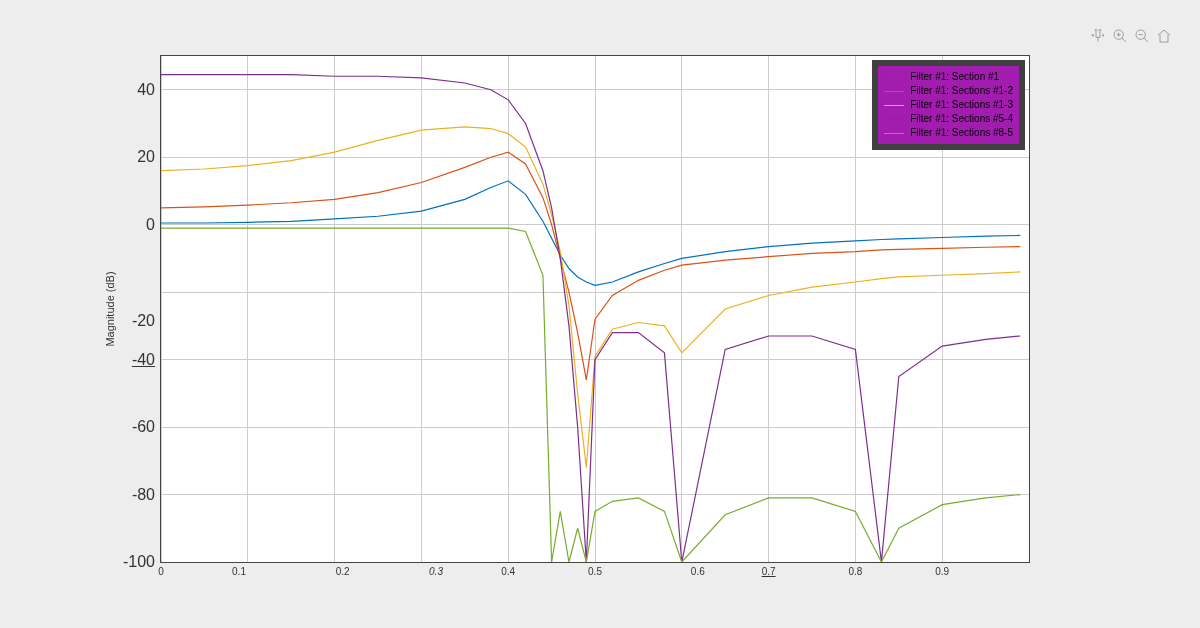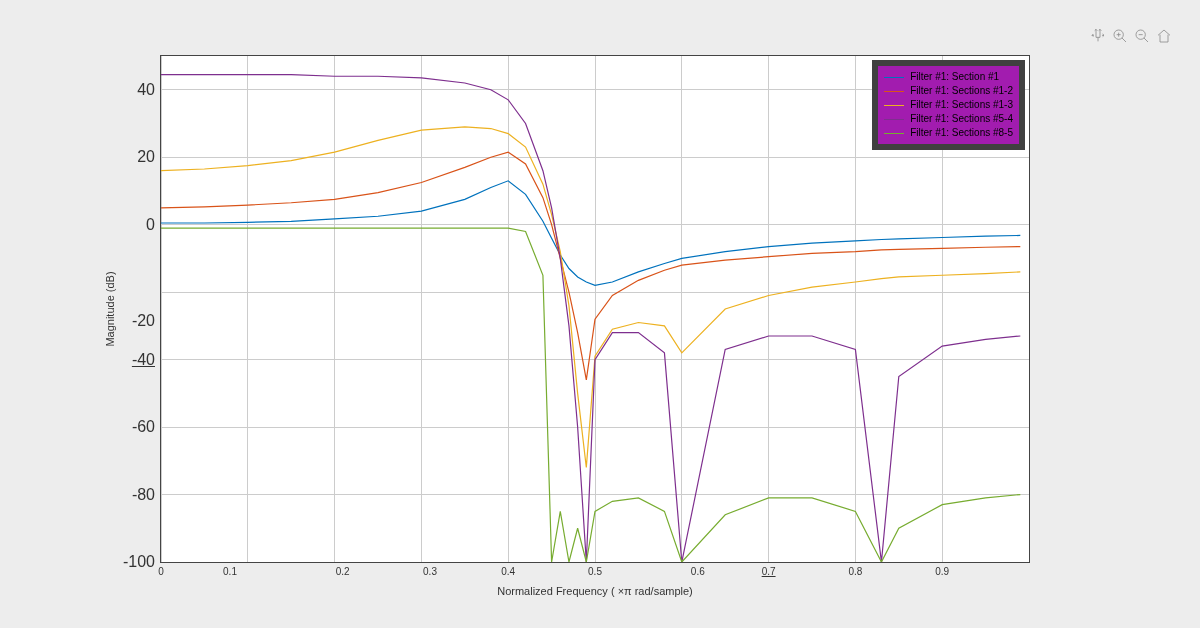--- a/index.html
+++ b/index.html
@@ -188,23 +188,23 @@
       <g id="series" clip-path="url(#cp)">
           <path d="M0 166.97999999999996 L43.400000000000006 166.97999999999996 L86.80000000000001 166.30533333333335 L130.2 165.29333333333335 L173.60000000000002 162.93199999999996 L217 160.23333333333335 L260.4 155.17333333333335 L303.79999999999995 143.36666666666667 L329.84000000000003 131.56 L347.20000000000005 124.81333333333333 L364.56 138.30666666666667 L381.92 165.29333333333335 L390.6 182.15999999999997 L399.28000000000003 199.02666666666664 L407.96 212.52000000000004 L416.64 220.95333333333332 L425.32 226.01333333333332 L434 229.38666666666666 L451.36 226.01333333333332 L477.40000000000003 215.89333333333332 L503.43999999999994 207.46000000000004 L520.8 202.40000000000003 L564.2 195.65333333333336 L607.5999999999999 190.59333333333336 L651 187.21999999999997 L694.4000000000001 184.85866666666664 L720.4399999999999 183.50933333333336 L737.8 182.8346666666667 L781.2 181.48533333333336 L824.5999999999999 180.13599999999997 L859.3199999999999 179.46133333333336 " class="series" stroke="#0072BD"></path>
           <path d="M0 151.8 L43.400000000000006 150.788 L86.80000000000001 149.10133333333334 L130.2 146.74 L173.60000000000002 143.36666666666667 L217 136.62 L260.4 126.5 L303.79999999999995 111.32 L329.84000000000003 101.19999999999999 L347.20000000000005 96.13999999999999 L364.56 107.94666666666672 L381.92 141.68 L390.6 168.66666666666669 L399.28000000000003 202.40000000000003 L407.96 236.13333333333333 L416.64 276.61333333333334 L425.32 323.84000000000003 L434 263.12 L451.36 239.50666666666672 L477.40000000000003 224.32666666666665 L503.43999999999994 214.20666666666665 L520.8 209.14666666666665 L564.2 204.08666666666664 L607.5999999999999 200.7133333333333 L651 197.34000000000003 L694.4000000000001 195.65333333333336 L720.4399999999999 193.96666666666664 L737.8 193.29200000000003 L781.2 192.28000000000003 L824.5999999999999 191.26800000000003 L859.3199999999999 190.59333333333336 " class="series" stroke="#D95319"></path>
           <path d="M0 114.69333333333333 L43.400000000000006 113.00666666666672 L86.80000000000001 109.63333333333333 L130.2 104.57333333333332 L173.60000000000002 96.13999999999999 L217 84.33333333333331 L260.4 74.21333333333331 L303.79999999999995 70.84000000000003 L329.84000000000003 72.52666666666664 L347.20000000000005 77.58666666666664 L364.56 91.08000000000004 L381.92 128.18666666666667 L390.6 158.54666666666668 L399.28000000000003 195.65333333333336 L407.96 249.62666666666667 L416.64 337.33333333333337 L425.32 411.5466666666667 L434 300.2266666666667 L451.36 273.24 L477.40000000000003 266.49333333333334 L503.43999999999994 269.8666666666667 L520.8 296.85333333333335 L564.2 253 L607.5999999999999 239.50666666666672 L651 231.07333333333332 L694.4000000000001 226.01333333333332 L720.4399999999999 222.64 L737.8 220.95333333333332 L781.2 219.26666666666665 L824.5999999999999 217.58000000000004 L859.3199999999999 215.89333333333332 " class="series" stroke="#EDB120"></path>
           <path d="M0 18.553333333333285 L43.400000000000006 18.553333333333285 L86.80000000000001 18.553333333333285 L130.2 18.553333333333285 L173.60000000000002 20.24000000000001 L217 20.24000000000001 L260.4 21.926666666666677 L303.79999999999995 26.98666666666668 L329.84000000000003 33.73333333333335 L347.20000000000005 43.85333333333335 L364.56 67.46666666666664 L381.92 114.69333333333333 L390.6 151.8 L399.28000000000003 202.40000000000003 L407.96 269.8666666666667 L416.64 371.06666666666666 L425.32 506 L434 303.6 L451.36 276.61333333333334 L477.40000000000003 276.61333333333334 L503.43999999999994 296.85333333333335 L520.8 506 L564.2 293.48 L607.5999999999999 279.9866666666667 L651 279.9866666666667 L694.4000000000001 293.48 L720.4399999999999 506 L737.8 320.4666666666667 L781.2 290.1066666666667 L824.5999999999999 283.36 L859.3199999999999 279.9866666666667 " class="series" stroke="#7E2F8E"></path>
           <path d="M0 172.03999999999996 L43.400000000000006 172.03999999999996 L86.80000000000001 172.03999999999996 L130.2 172.03999999999996 L173.60000000000002 172.03999999999996 L217 172.03999999999996 L260.4 172.03999999999996 L303.79999999999995 172.03999999999996 L329.84000000000003 172.03999999999996 L347.20000000000005 172.03999999999996 L364.56 175.41333333333336 L381.92 219.26666666666665 L390.6 506 L399.28000000000003 455.4 L407.96 506 L416.64 472.26666666666665 L425.32 506 L434 455.4 L451.36 445.28 L477.40000000000003 441.90666666666664 L503.43999999999994 455.4 L520.8 506 L564.2 458.7733333333333 L607.5999999999999 441.90666666666664 L651 441.90666666666664 L694.4000000000001 455.4 L720.4399999999999 506 L737.8 472.26666666666665 L781.2 448.6533333333333 L824.5999999999999 441.90666666666664 L859.3199999999999 438.5333333333333 " class="series" stroke="#77AC30"></path>
         </g>
     </svg>
     <div id="xticks">
         <div class="tick-x" style="left: 0px;">0</div>
-        <div class="tick-x" style="left: 69px;">0.1</div>
+        <div class="tick-x" style="left: 78px;">0.1</div>
         <div class="tick-x" style="left: 173.6px; padding-left: 16px;">0.2</div>
-        <div class="tick-x" style="left: 269px;">0.3</div>
+        <div class="tick-x" style="left: 275px; font-style: italic;">0.3</div>
         <div class="tick-x" style="left: 347.2px;">0.4</div>
         <div class="tick-x" style="left: 434px;">0.5</div>
         <div class="tick-x" style="left: 520.8px; padding-left: 32px;">0.6</div>
         <div class="tick-x" style="left: 607.6px; text-decoration: underline;">0.7</div>
         <div class="tick-x" style="left: 694.4px;">0.8</div>
         <div class="tick-x" style="left: 781.2px;">0.9</div>
       </div>
     <div id="yticks">
         <div class="tick-y" style="top: 506px;">-100</div>
         <div class="tick-y" style="top: 438.533px; margin-left: 41px;">-80</div>
@@ -233,15 +233,14 @@
           <div class="legend-swatch" style="border-color: rgb(126, 47, 142);"></div>
           <span>Filter #1: Sections #5-4</span>
         </div>
         <div class="legend-row">
           <div class="legend-swatch" style="border-color: rgb(119, 172, 48);"></div>
           <span>Filter #1: Sections #8-5</span>
         </div>
       </div>
   </div>
 
-  <div class="xlabel">Normalized  Frequency  ( ×π  rad/sample)</div>
 
 </div>
 
 </body></html>

